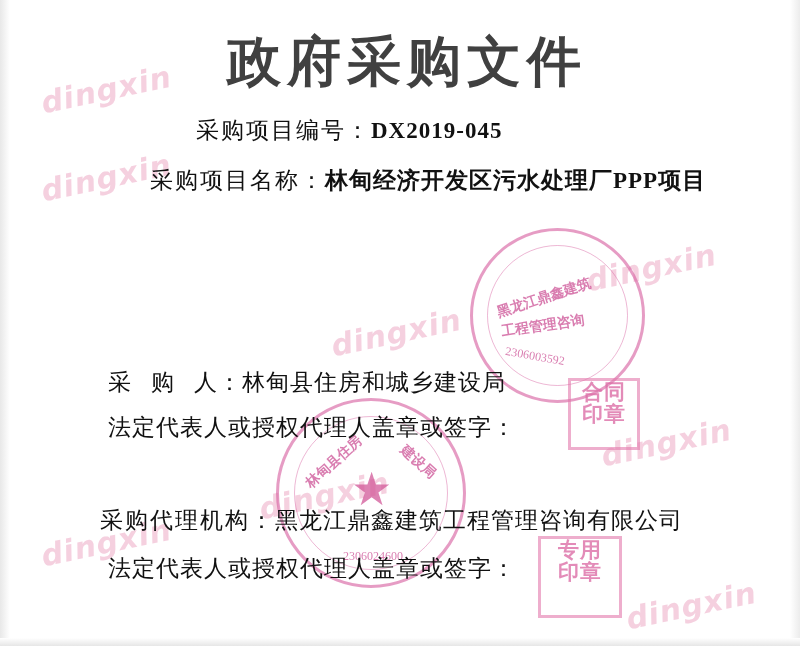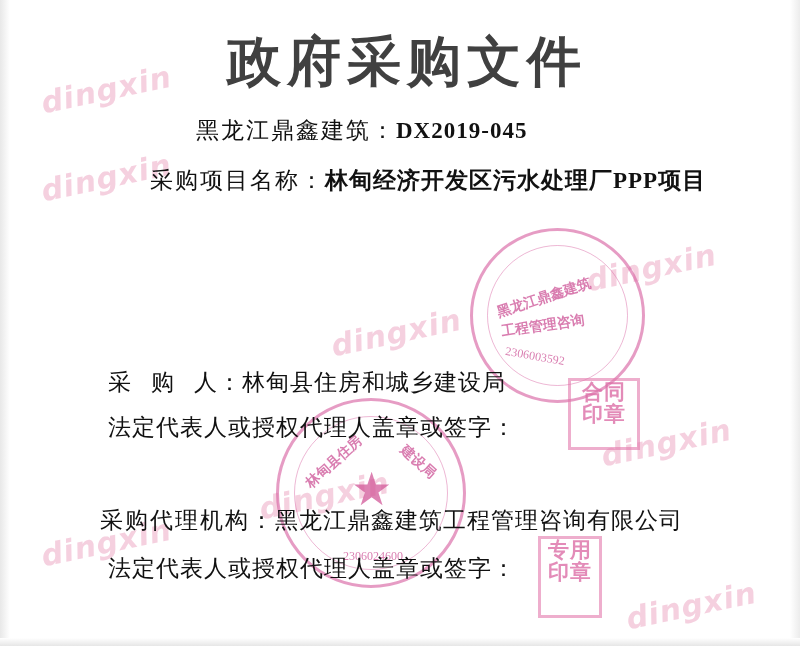--- a/index.html
+++ b/index.html
@@ -158,26 +158,26 @@
   <div class="stamp stamp-round" style="left:276px; top:398px; width:190px; height:190px;">
     <div class="stamp-inner-ring" style="left:15px; top:15px; right:15px; bottom:15px;"></div>
     <div class="star" style="left:72px; top:66px;">★</div>
     <div class="stamp-text" style="left:20px; top:52px; font-size:14px; font-weight:bold; transform:rotate(-42deg);">林甸县住房</div>
     <div class="stamp-text" style="left:118px; top:52px; font-size:14px; font-weight:bold; transform:rotate(42deg);">建设局</div>
     <div class="stamp-text" style="left:64px; top:148px; font-size:12px;">2306024600</div>
   </div>
 
   <div class="stamp stamp-square" style="left:568px; top:378px; width:72px; height:72px;">合同<br>印章</div>
 
-  <div class="stamp stamp-square" style="left:538px; top:536px; width:64px; height:82px;">专用<br>印章</div>
+  <div class="stamp stamp-square" style="left:538px; top:536px; width:84px; height:82px;">专用<br>印章</div>
 
   <div class="doc-title">政府采购文件</div>
 
   <div class="line line-proj-no">
-    <span class="lbl">黑龙江鼎鑫建筑：</span><span class="val">DX2019-045</span>
+    <span class="lbl">采购项目编号：</span><span class="val">DX2019-045</span>
   </div>
 
   <div class="line line-proj-name">
     <span class="lbl">采购项目名称：</span><span class="val">林甸经济开发区污水处理厂PPP项目</span>
   </div>
 
   <div class="line line-buyer">
     <span class="spaced-3">采</span><span class="spaced-3">购</span><span>人：</span><span>林甸县住房和城乡建设局</span>
   </div>
 

